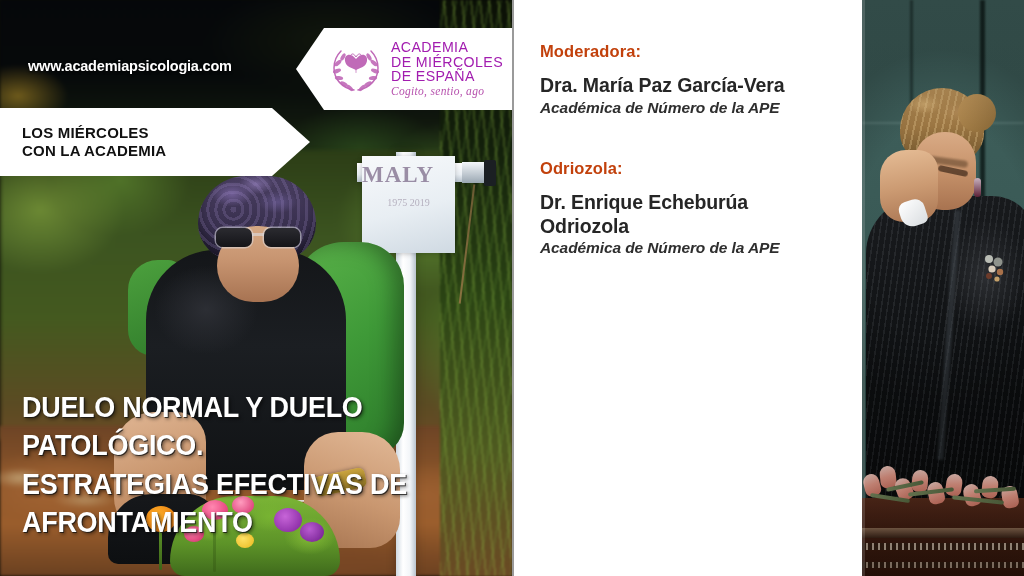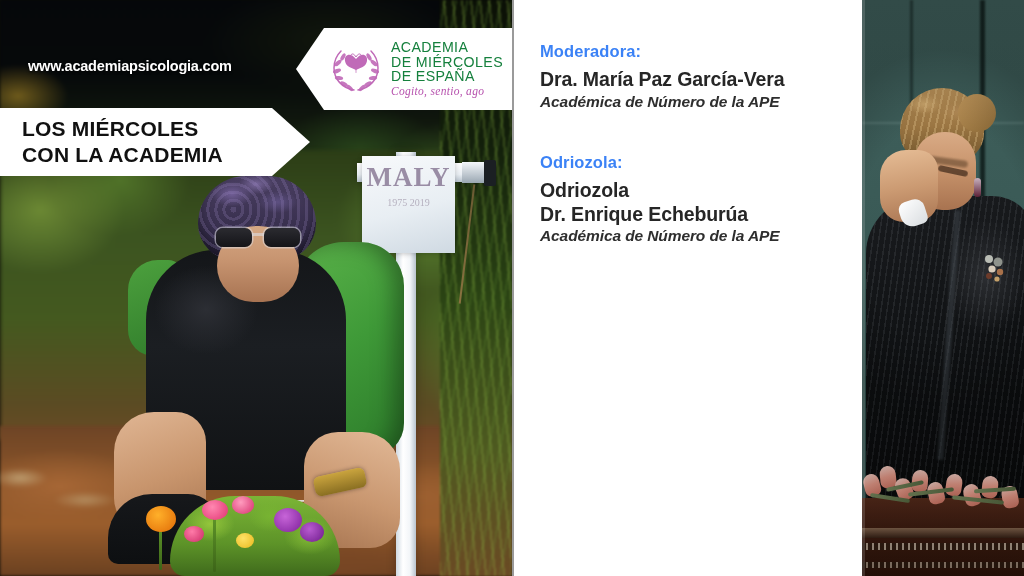--- a/index.html
+++ b/index.html
@@ -93,22 +93,22 @@
   .cross-arm-cap{
     position:absolute; left:484px; top:160px; width:12px; height:26px;
     background:#1b1f23; border-radius:2px;
   }
   .cross-plaque{
     position:absolute; left:362px; top:156px; width:93px; height:97px;
     background:linear-gradient(165deg,#f7f9fb 0%, #e8eef3 55%, #cfd9e2 100%);
     box-shadow:0 1px 5px rgba(0,0,0,.22);
   }
   .plaque-name{
-    position:absolute; left:0; top:6px; width:93px; text-align:center;
-    font-family:"Liberation Serif", serif; font-size:27px; font-weight:700;
+    position:absolute; left:0; top:6px; width:93px; 
+    font-family:"Liberation Serif", serif; font-size:23px; font-weight:700;
     color:#7d6b8a; letter-spacing:1px; opacity:.75; filter:blur(.5px);
   }
   .plaque-sub{
     position:absolute; left:0; top:40px; width:93px; text-align:center;
     font-family:"Liberation Serif", serif; font-size:10px; line-height:13px;
     color:#8a7c93; opacity:.55; filter:blur(.7px);
   }
   .twig{
     position:absolute; left:466px; top:184px; width:2px; height:120px;
     background:linear-gradient(180deg,#6b5a33,#8a7240); transform:rotate(7deg);
@@ -226,36 +226,36 @@
   
   .logo-banner{
     position:absolute; left:296px; top:28px; width:216px; height:82px; z-index:7;
     background:#ffffff;
     clip-path:polygon(28px 0, 216px 0, 216px 82px, 28px 82px, 0 41px);
     display:flex; align-items:center; padding-left:34px; gap:9px;
   }
   .wreath{ width:52px; height:52px; flex:0 0 auto; }
   .logo-txt{ line-height:1.03; }
   .logo-txt .l1,.logo-txt .l2,.logo-txt .l3{
-    font-size:14.2px; font-weight:400; color:#15803d; letter-spacing:.4px;
+    font-size:14.2px; font-weight:400; color:#a21caf; letter-spacing:.4px;
     white-space:nowrap;
   }
   .logo-txt .motto{
     margin-top:2px; font-family:"Liberation Serif", serif; font-style:italic;
     font-size:11.5px; color:#b651ad; letter-spacing:.3px;
   }
   
   .mier-banner{
     position:absolute; left:0; top:108px; width:310px; height:68px; z-index:6;
     background:#ffffff;
     clip-path:polygon(0 0, 272px 0, 310px 34px, 272px 68px, 0 68px);
     display:flex; flex-direction:column; justify-content:center; padding-left:22px;
   }
   .mier-banner .m1,.mier-banner .m2{
-    font-size:21px; font-weight:700; color:#111111; letter-spacing:.2px; line-height:1.22;
+    font-size:15px; font-weight:700; color:#111111; letter-spacing:.2px; line-height:1.22;
   }
   
   .photo-title{
     position:absolute; left:22px; top:388px; width:470px; z-index:6;
   }
   .photo-title div{
     font-family:"Liberation Sans Narrow","Liberation Sans", sans-serif;
     font-size:29px; font-weight:700; color:#ffffff;
     letter-spacing:-.3px; line-height:1.32;
     text-transform:uppercase;
@@ -268,24 +268,24 @@
     position:absolute; left:512px; top:0; width:2px; height:576px;
     background:#9a9a9a; z-index:8;
   }
 
   
   .info-panel{
     position:absolute; left:514px; top:0; width:348px; height:576px;
     background:#ffffff; padding:42px 0 0 26px;
   }
   .role{
-    font-size:16.5px; font-weight:700; color:#3b82f6; letter-spacing:.1px;
+    font-size:16.5px; font-weight:700; color:#c2410c; letter-spacing:.1px;
   }
   .person-name{
-    margin-top:7px; font-size:19.5px; font-weight:700; color:#262626;
+    margin-top:13px; font-size:19.5px; font-weight:700; color:#262626;
     letter-spacing:-.1px; line-height:1.22;
   }
   .person-title{
     margin-top:1px; font-size:15.5px; font-style:italic; font-weight:700;
     color:#2e2e2e; letter-spacing:-.1px;
   }
   .blk2{ margin-top:42px; }
 
   
   .right-photo{
@@ -488,35 +488,40 @@
         <div class="l3">DE ESPAÑA</div>
         <div class="motto">Cogito, sentio, ago</div>
       </div>
     </div>
 
     <div class="mier-banner">
       <div class="m1">LOS MIÉRCOLES</div>
       <div class="m2">CON LA ACADEMIA</div>
     </div>
 
+    <div class="photo-title">
+      <div>DUELO NORMAL Y DUELO PATOLÓGICO.</div>
+      <div>ESTRATEGIAS EFECTIVAS DE</div>
+      <div>AFRONTAMIENTO</div>
+    </div>
   </div>
 
   <div class="divider"></div>
 
   <div class="info-panel">
     <div>
       <div class="role">Moderadora:</div>
       <div class="person-name">Dra. María Paz García-Vera</div>
       <div class="person-title">Académica de Número de la APE</div>
     </div>
     <div class="blk2">
       <div class="role">Odriozola:</div>
       <div class="person-name">
+        <div>Dr. Enrique Echeburúa</div>
         <div>Odriozola</div>
-        <div>Dr. Enrique Echeburúa</div>
       </div>
       <div class="person-title">Académica de Número de la APE</div>
     </div>
   </div>
 
   <div class="right-photo">
     <div class="rp-wall-seam a"></div>
     <div class="rp-wall-seam b"></div>
     <div class="rp-wall-line"></div>
 

